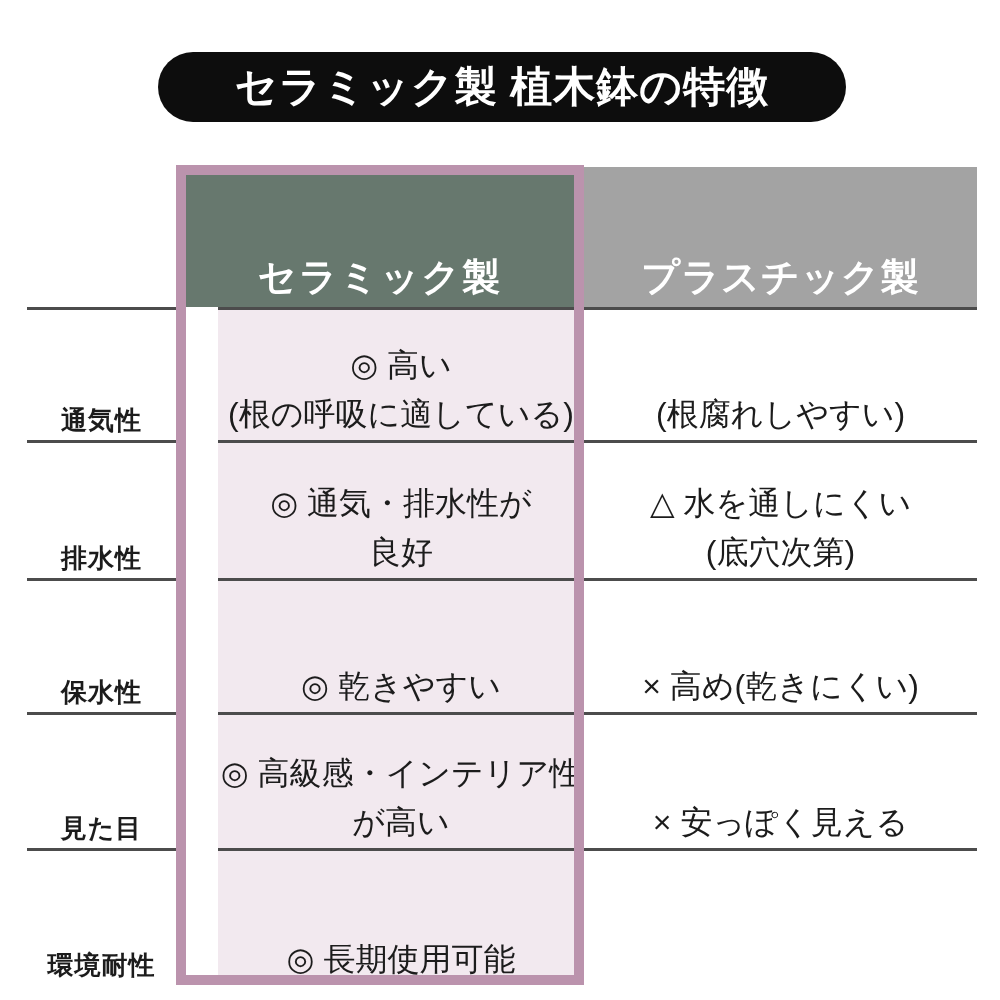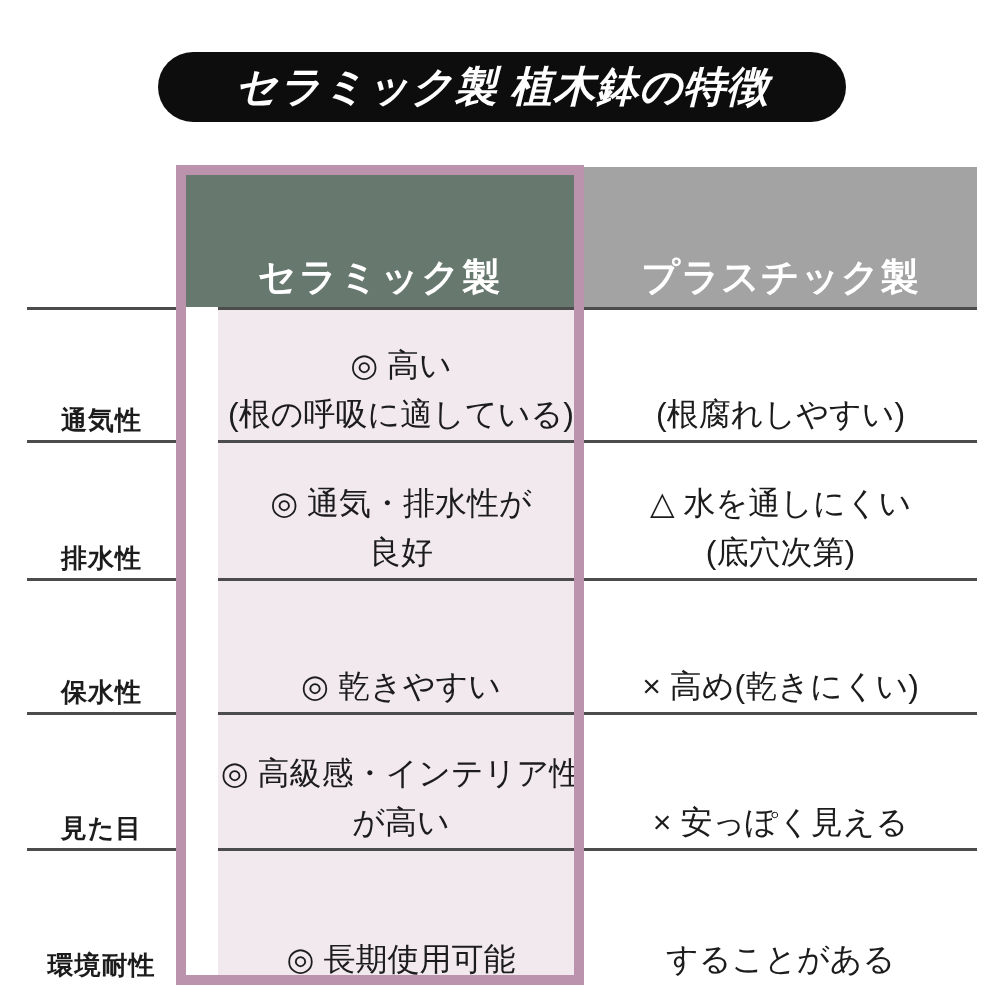--- a/index.html
+++ b/index.html
@@ -29,21 +29,20 @@
     background: var(--pill-bg, #0d0d0d);
     border-radius: 36px;
     color: var(--pill-text, #ffffff);
     display: flex;
     align-items: center;
     justify-content: center;
     font-size: 42px;
     font-weight: 600;
     letter-spacing: 1px;
     white-space: nowrap;
-    font-style: italic;
   }
 
   
   .table-wrap {
     position: absolute;
     left: 27px;
     top: 165px;
     width: 950px;
     height: 820px;
   }
@@ -174,21 +173,20 @@
       </div>
 
       <div class="cell label-cell rule-top">
         <div>環境耐性</div>
       </div>
       <div class="cell ceramic-cell rule-top">
         <div>◎ 長期使用可能</div>
         <div></div>
       </div>
       <div class="cell rule-top">
-        <div>することがある</div>
       </div>
 
     </div>
 
     <div class="ceramic-frame"></div>
   </div>
 
 </div>
 
 </body></html>

